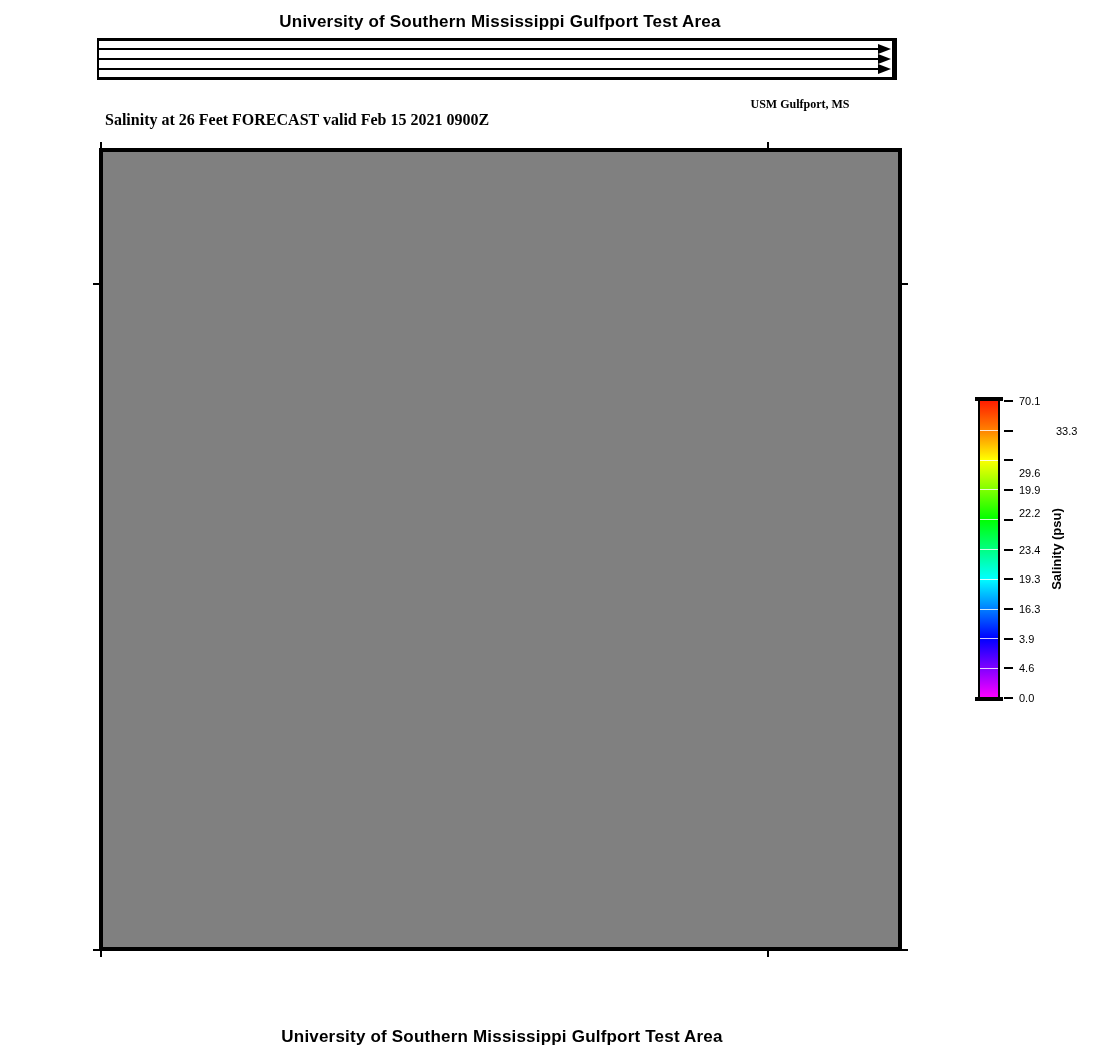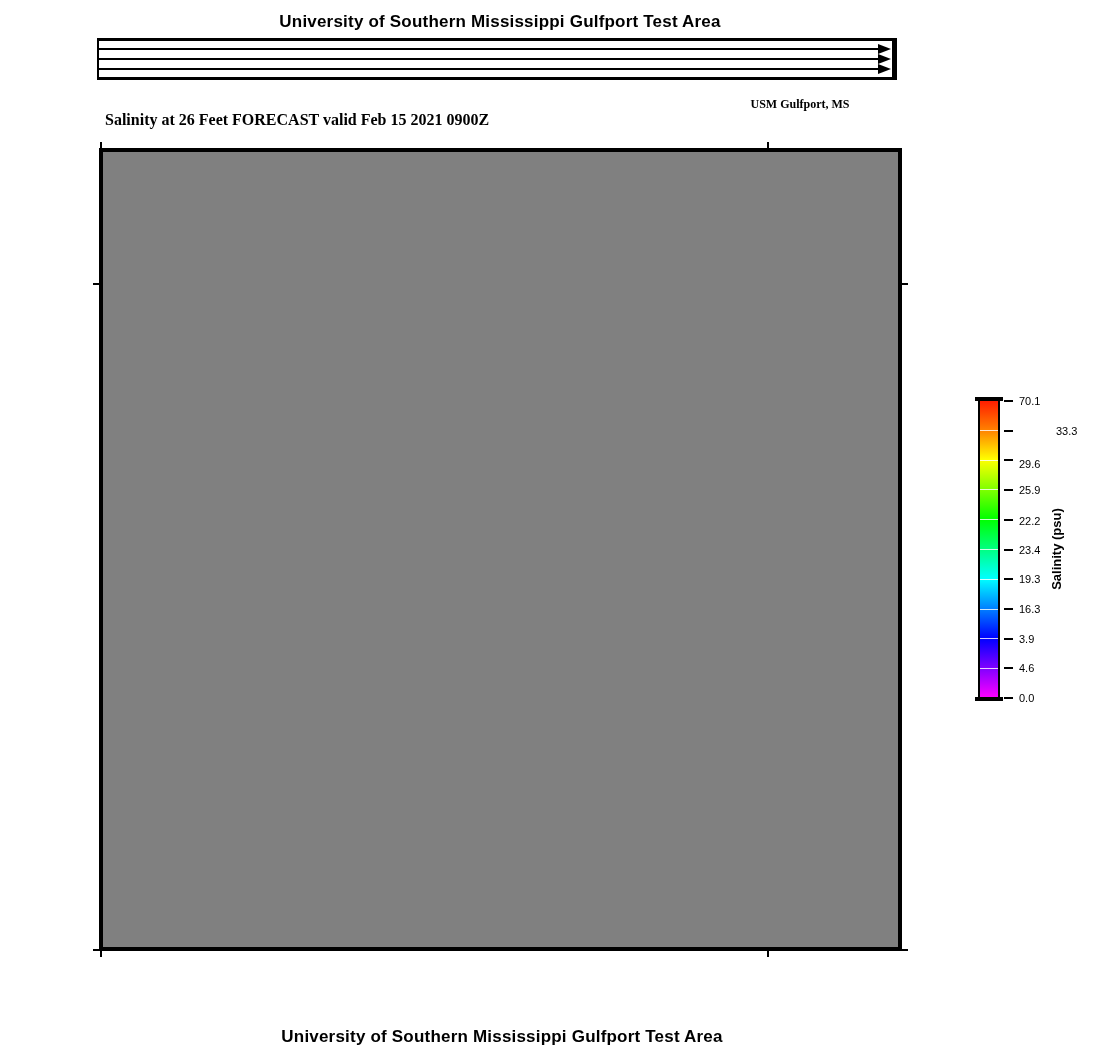--- a/index.html
+++ b/index.html
@@ -111,25 +111,25 @@
     <div class="cbar-sep" style="top: 70%;"></div>
     <div class="cbar-sep" style="top: 80%;"></div>
     <div class="cbar-sep" style="top: 90%;"></div>
   </div>
 <div class="abs cbar-ticks">
     <div class="cbar-dash" style="top: -1px;"></div>
     <div class="cbar-label" style="top: -6px;">70.1</div>
     <div class="cbar-dash" style="top: 28.7px;"></div>
     <div class="cbar-label" style="top: 23.7px; margin-left: 37px;">33.3</div>
     <div class="cbar-dash" style="top: 58.4px;"></div>
-    <div class="cbar-label" style="top: 57px;">29.6</div>
+    <div class="cbar-label" style="top: 66px;">29.6</div>
     <div class="cbar-dash" style="top: 88.1px;"></div>
-    <div class="cbar-label" style="top: 83.1px;">25.9</div>
+    <div class="cbar-label" style="top: 83.1px;">19.9</div>
     <div class="cbar-dash" style="top: 117.8px;"></div>
-    <div class="cbar-label" style="top: 114px;">22.2</div>
+    <div class="cbar-label" style="top: 106px;">22.2</div>
     <div class="cbar-dash" style="top: 147.5px;"></div>
     <div class="cbar-label" style="top: 142.5px;">23.4</div>
     <div class="cbar-dash" style="top: 177.2px;"></div>
     <div class="cbar-label" style="top: 172.2px;">19.3</div>
     <div class="cbar-dash" style="top: 206.9px;"></div>
     <div class="cbar-label" style="top: 201.9px;">16.3</div>
     <div class="cbar-dash" style="top: 236.6px;"></div>
     <div class="cbar-label" style="top: 231.6px;">3.9</div>
     <div class="cbar-dash" style="top: 266.3px;"></div>
     <div class="cbar-label" style="top: 261.3px;">4.6</div>

